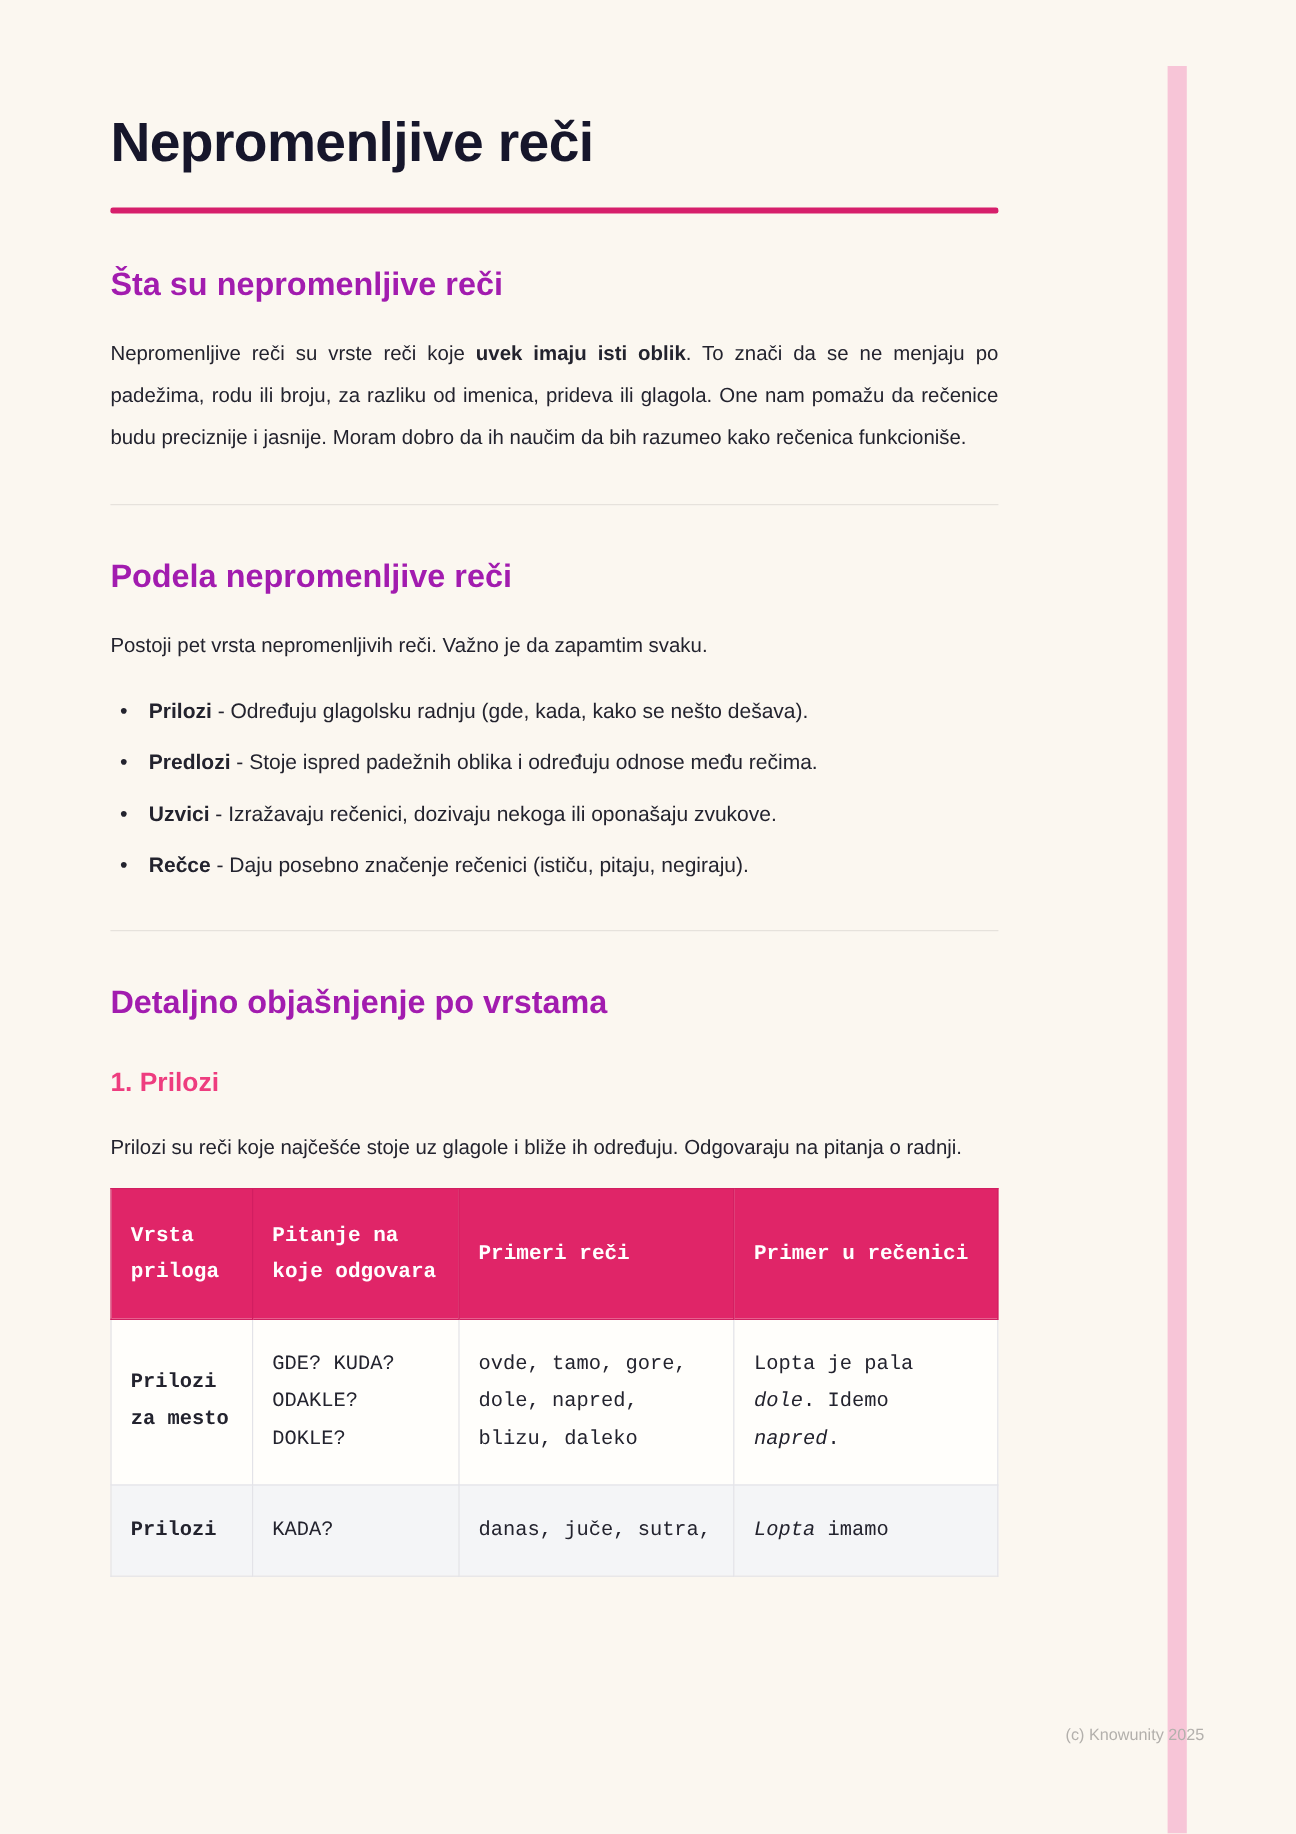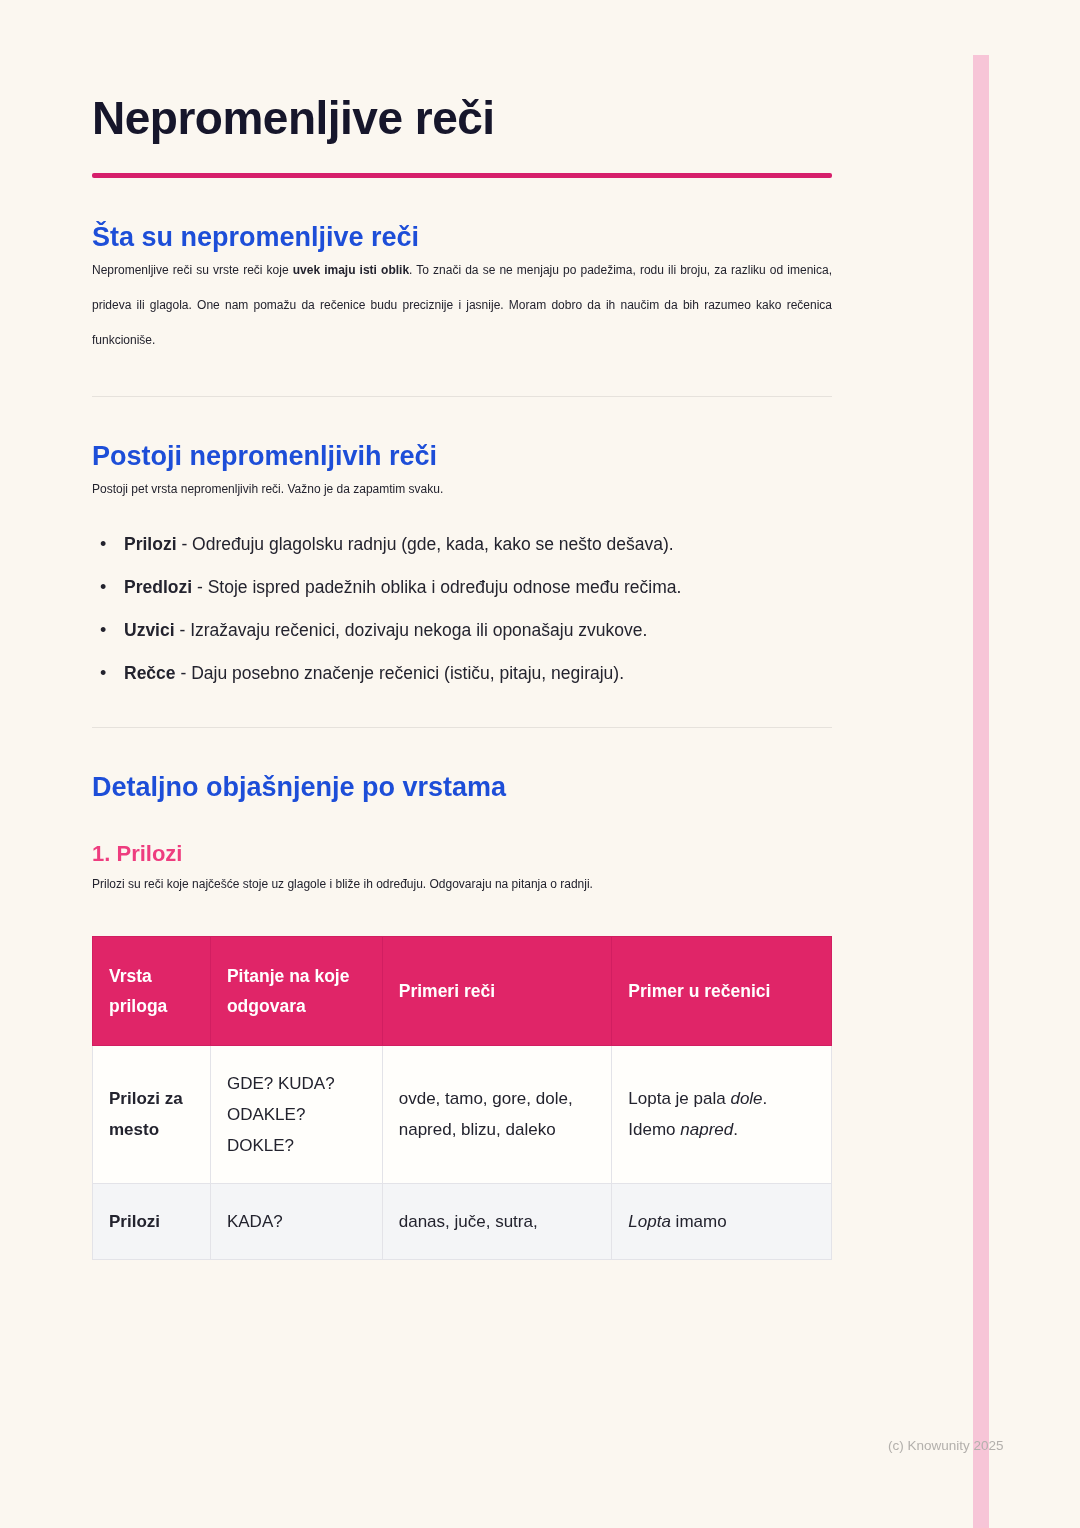--- a/index.html
+++ b/index.html
@@ -36,30 +36,31 @@
   .rule {
     margin-top: 28px;
     height: 5px;
     background: #d61f6b;
     border-radius: 2px;
   }
   h2 {
     margin-top: 44px;
     font-size: 27px;
     font-weight: 700;
-    color: #1d4ed8;
+    color: #a21caf;
   }
   h3 {
     margin-top: 38px;
     font-size: 22px;
     font-weight: 700;
     color: #ee3d7f;
   }
   .para {
-    font-size: 12px;
+    margin-top: 24px;
+    font-size: 17px;
     line-height: 35px;
     text-align: justify;
     color: #23232e;
   }
   hr.div {
     border: none;
     border-top: 1px solid #e6e2dc;
     margin: 38px 0 34px 0;
   }
   ul.blist {
@@ -76,24 +77,25 @@
   ul.blist li::before {
     content: "\2022";
     position: absolute;
     left: 8px;
     top: 0;
     color: #23232e;
     font-size: 18px;
   }
   .term { font-weight: 700; }
   table {
-    margin-top: 34px;
+    margin-top: 16px;
     width: 740px;
     border-collapse: collapse;
     font-size: 17px;
+    font-family: Liberation Mono, monospace;
   }
   col.c1 { width: 118px; }
   col.c2 { width: 172px; }
   col.c3 { width: 230px; }
   col.c4 { width: 220px; }
   thead th {
     background: #e02568;
     color: #ffffff;
     font-weight: 700;
     text-align: left;
@@ -132,21 +134,21 @@
 
   <div class="content">
     <h1>Nepromenljive reči</h1>
     <div class="rule"></div>
 
     <h2>Šta su nepromenljive reči</h2>
     <p class="para"><span>Nepromenljive reči su vrste reči koje </span><b>uvek imaju isti oblik</b><span>. To znači da se ne menjaju po padežima, rodu ili broju, za razliku od imenica, prideva ili glagola. One nam pomažu da rečenice budu preciznije i jasnije. Moram dobro da ih naučim da bih razumeo kako rečenica funkcioniše.</span></p>
 
     <hr class="div">
 
-    <h2>Postoji nepromenljivih reči</h2>
+    <h2>Podela nepromenljive reči</h2>
     <p class="para">Postoji pet vrsta nepromenljivih reči. Važno je da zapamtim svaku.</p>
 
     <ul class="blist">
       <li><b class="term">Prilozi</b> <span>- Određuju glagolsku radnju (gde, kada, kako se nešto dešava).</span></li>
       <li><b class="term">Predlozi</b> <span>- Stoje ispred padežnih oblika i određuju odnose među rečima.</span></li>
       <li><b class="term">Uzvici</b> <span>- Izražavaju rečenici, dozivaju nekoga ili oponašaju zvukove.</span></li>
       <li><b class="term">Rečce</b> <span>- Daju posebno značenje rečenici (ističu, pitaju, negiraju).</span></li>
     </ul>
 
     <hr class="div">

